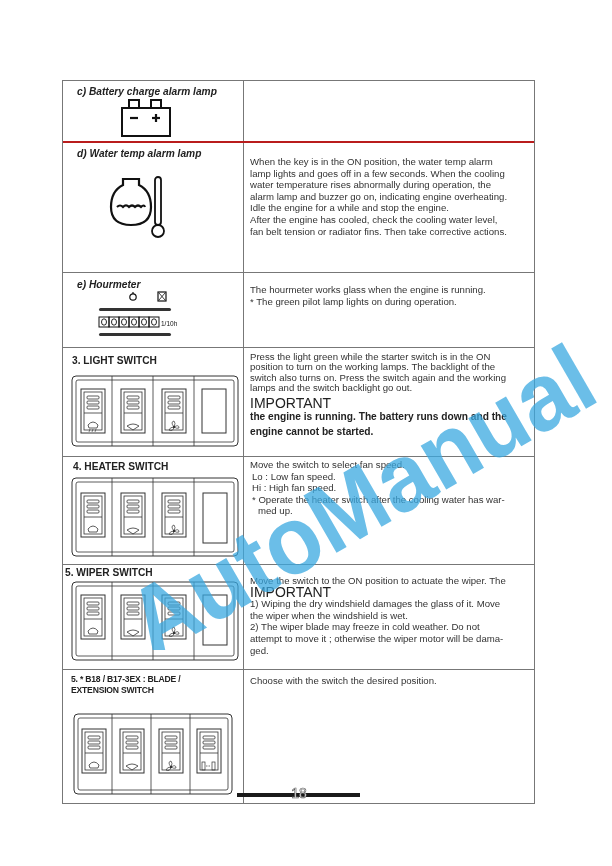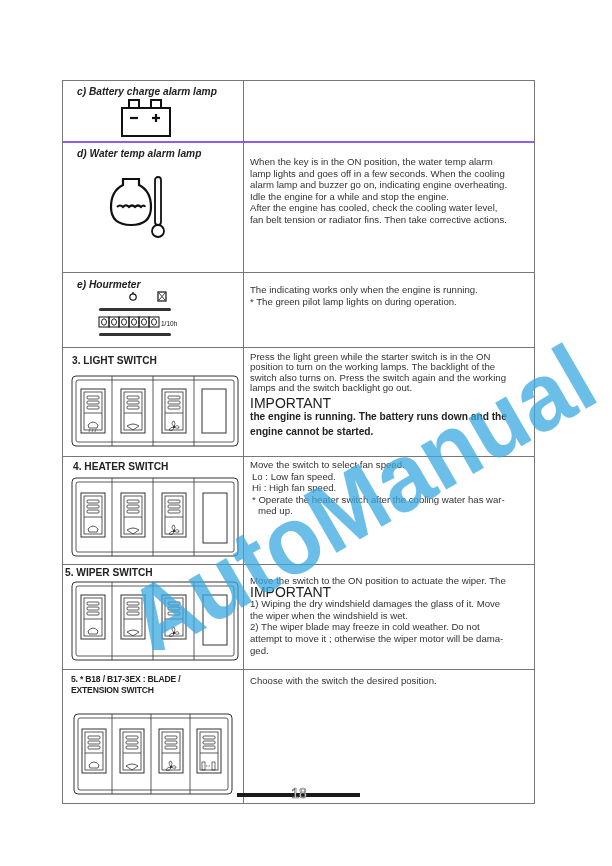--- a/index.html
+++ b/index.html
@@ -1,20 +1,20 @@
 <!DOCTYPE html>
 <html><head>
 <meta charset="utf-8">
 <style>
   html, body { margin:0; padding:0; background:#ffffff; }
   body { width:612px; height:866px; position:relative; overflow:hidden; font-family:"Liberation Sans", sans-serif; color:#222; }
   .table { position:absolute; left:62px; top:80px; width:473px; border:1px solid #777; border-bottom:1px solid #777; box-sizing:border-box; }
   .row { display:flex; border-bottom:1px solid #777; box-sizing:border-box; }
   .row:last-child { border-bottom:none; }
-  .row.thick { border-bottom:2px solid #8b5cf6; }
+  .row.thick { border-bottom:2px solid #b91c1c; }
   .left { width:181px; border-right:1px solid #777; position:relative; box-sizing:border-box; }
   .right { flex:1; position:relative; padding:0 6px; box-sizing:border-box; font-size:9.6px; line-height:11.6px; color:#333; }
   .title-i { position:absolute; left:14px; top:5px; font-size:10.2px; font-weight:bold; font-style:italic; color:#222; }
   .title-b { position:absolute; left:9px; top:7px; font-size:10.2px; font-weight:bold; color:#222; }
   .title-s { position:absolute; left:8px; top:4px; font-size:8.6px; font-weight:bold; color:#222; line-height:11px; width:150px; letter-spacing:-0.2px; }
   .p { margin:0; }
   .justify { text-align:justify; }
   .bold-lg { font-weight:bold; font-size:10.2px; line-height:15px; color:#222; }
   .imp { font-weight:normal; font-size:14px; color:#222; }
   .watermark { position:absolute; left:60px; top:250px; width:560px; height:400px; pointer-events:none; }
@@ -78,20 +78,21 @@
       <svg style="position:absolute;left:46px;top:32px;" width="62" height="68" viewBox="0 0 62 68">
         <path d="M14 4 h16 v6 q12 6 12 22 q0 18 -20 18 q-20 0 -20 -18 q0 -16 12 -22 z" fill="none" stroke="#111" stroke-width="2.2"></path>
         <path d="M8 32 q3 -3 6 0 q3 -3 6 0 q3 -3 6 0 q3 -3 6 0 q3 -3 4 0" fill="none" stroke="#111" stroke-width="2.2"></path>
         <rect x="46" y="2" width="6" height="48" rx="3" fill="none" stroke="#111" stroke-width="1.8"></rect>
         <circle cx="49" cy="56" r="6" fill="none" stroke="#111" stroke-width="1.8"></circle>
       </svg>
     </div>
     <div class="right justify" style="padding-top:13px;padding-right:4px;">
       <p class="p">When the key is in the ON position, the water temp alarm</p>
       <p class="p">lamp lights and goes off in a few seconds.  When the cooling</p>
+      <p class="p">water temperature rises abnormally during operation, the</p>
       <p class="p">alarm lamp and buzzer go on, indicating engine overheating.</p>
       <p class="p">Idle the engine for a while and stop the engine.</p>
       <p class="p">After the engine has cooled, check the cooling water level,</p>
       <p class="p">fan belt tension or radiator fins.  Then take corrective actions.</p>
     </div>
   </div>
 
   <div class="row" style="height:75px;">
     <div class="left">
       <span class="title-i" style="top:6px;">e) Hourmeter</span>
@@ -115,21 +116,21 @@
           <ellipse cx="27" cy="31" rx="2.5" ry="3.2"></ellipse>
             <ellipse cx="37" cy="31" rx="2.5" ry="3.2"></ellipse>
           <ellipse cx="47" cy="31" rx="2.5" ry="3.2"></ellipse>
             <ellipse cx="57" cy="31" rx="2.5" ry="3.2"></ellipse>
         </g>
         <text x="64" y="35" font-size="6.5" font-family="Liberation Sans, sans-serif" fill="#111">1/10h</text>
         <rect x="2" y="42" width="72" height="3" rx="1.5" fill="#333"></rect>
       </svg>
     </div>
     <div class="right" style="padding-top:11px;">
-      <p class="p">The indicating works only when the engine is running.</p>
+      <p class="p">The hourmeter works glass when the engine is running.</p>
       <p class="p">* The green pilot lamp lights on during operation.</p>
     </div>
   </div>
 
   <div class="row" style="height:109px;">
     <div class="left">
       <span class="title-b">3. LIGHT SWITCH</span>
       <svg style="position:absolute;left:8px;top:27px;" width="168" height="72" viewBox="0 0 168 72">
         <use href="#panel" x="1" y="1"></use>
         <rect x="131" y="14" width="24" height="44" fill="none" stroke="#333" stroke-width="1"></rect>

